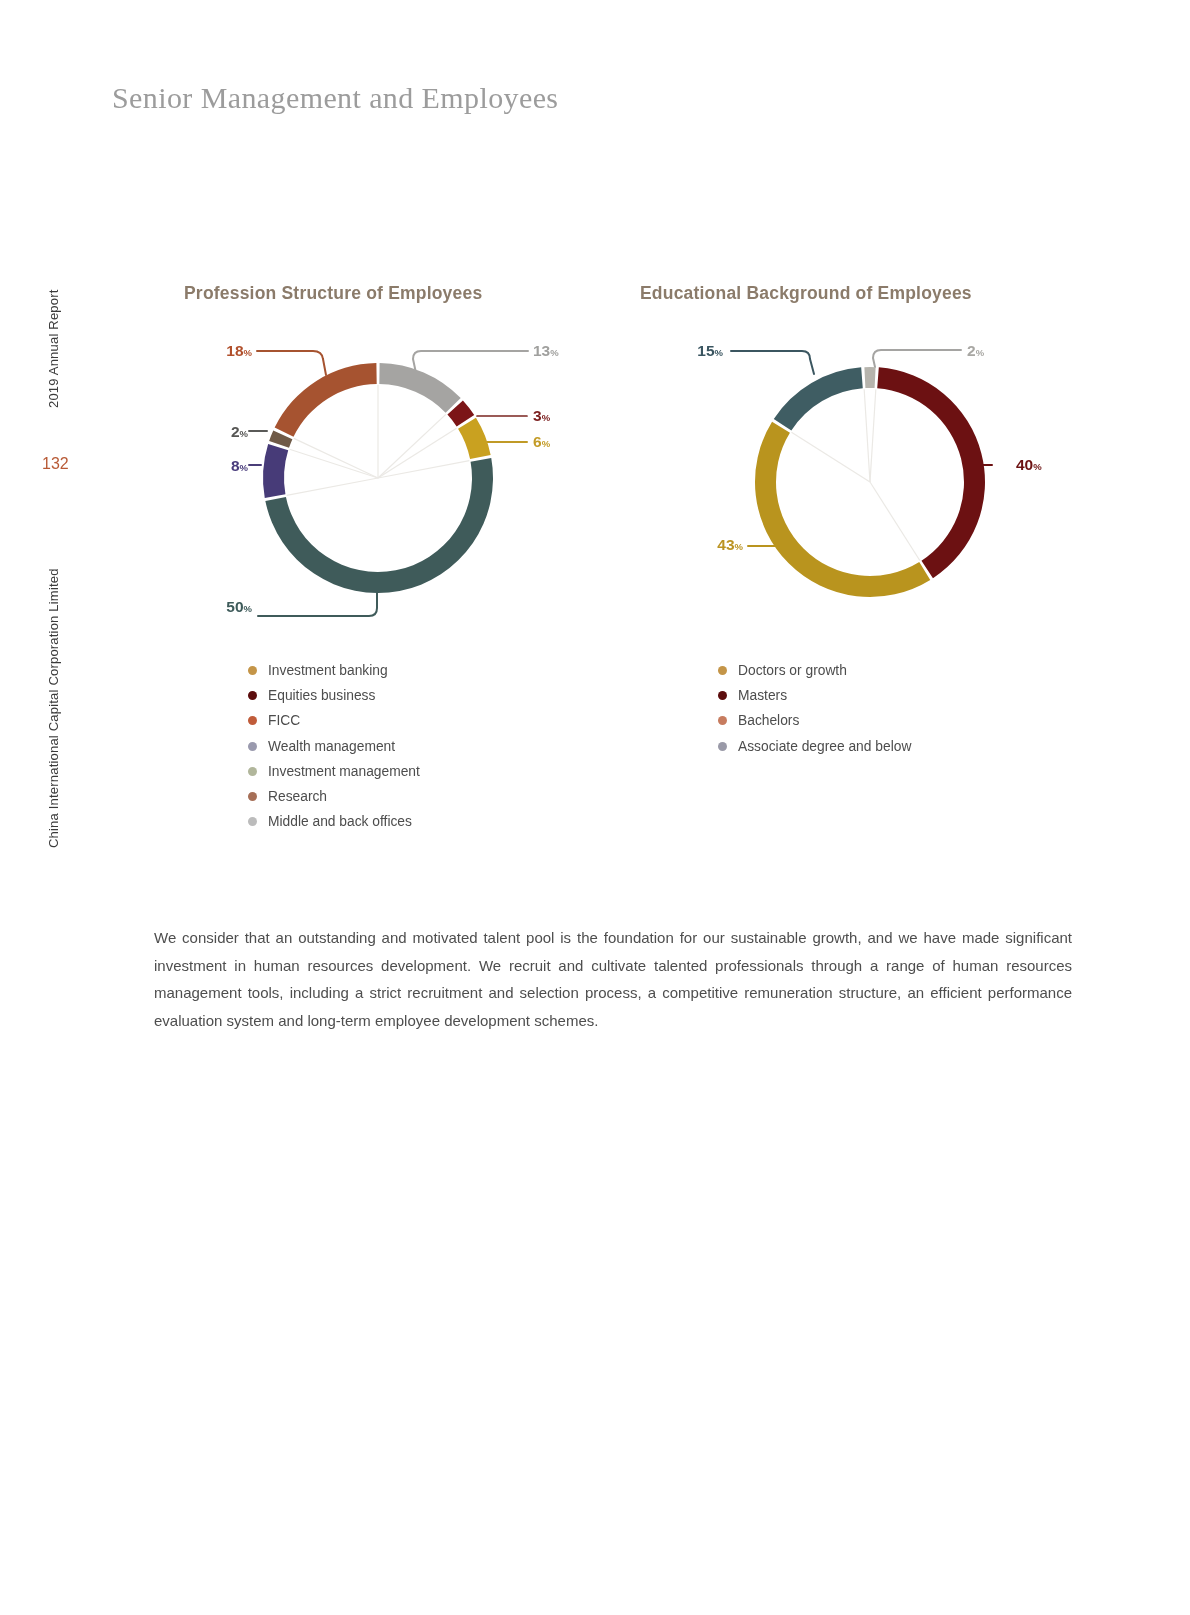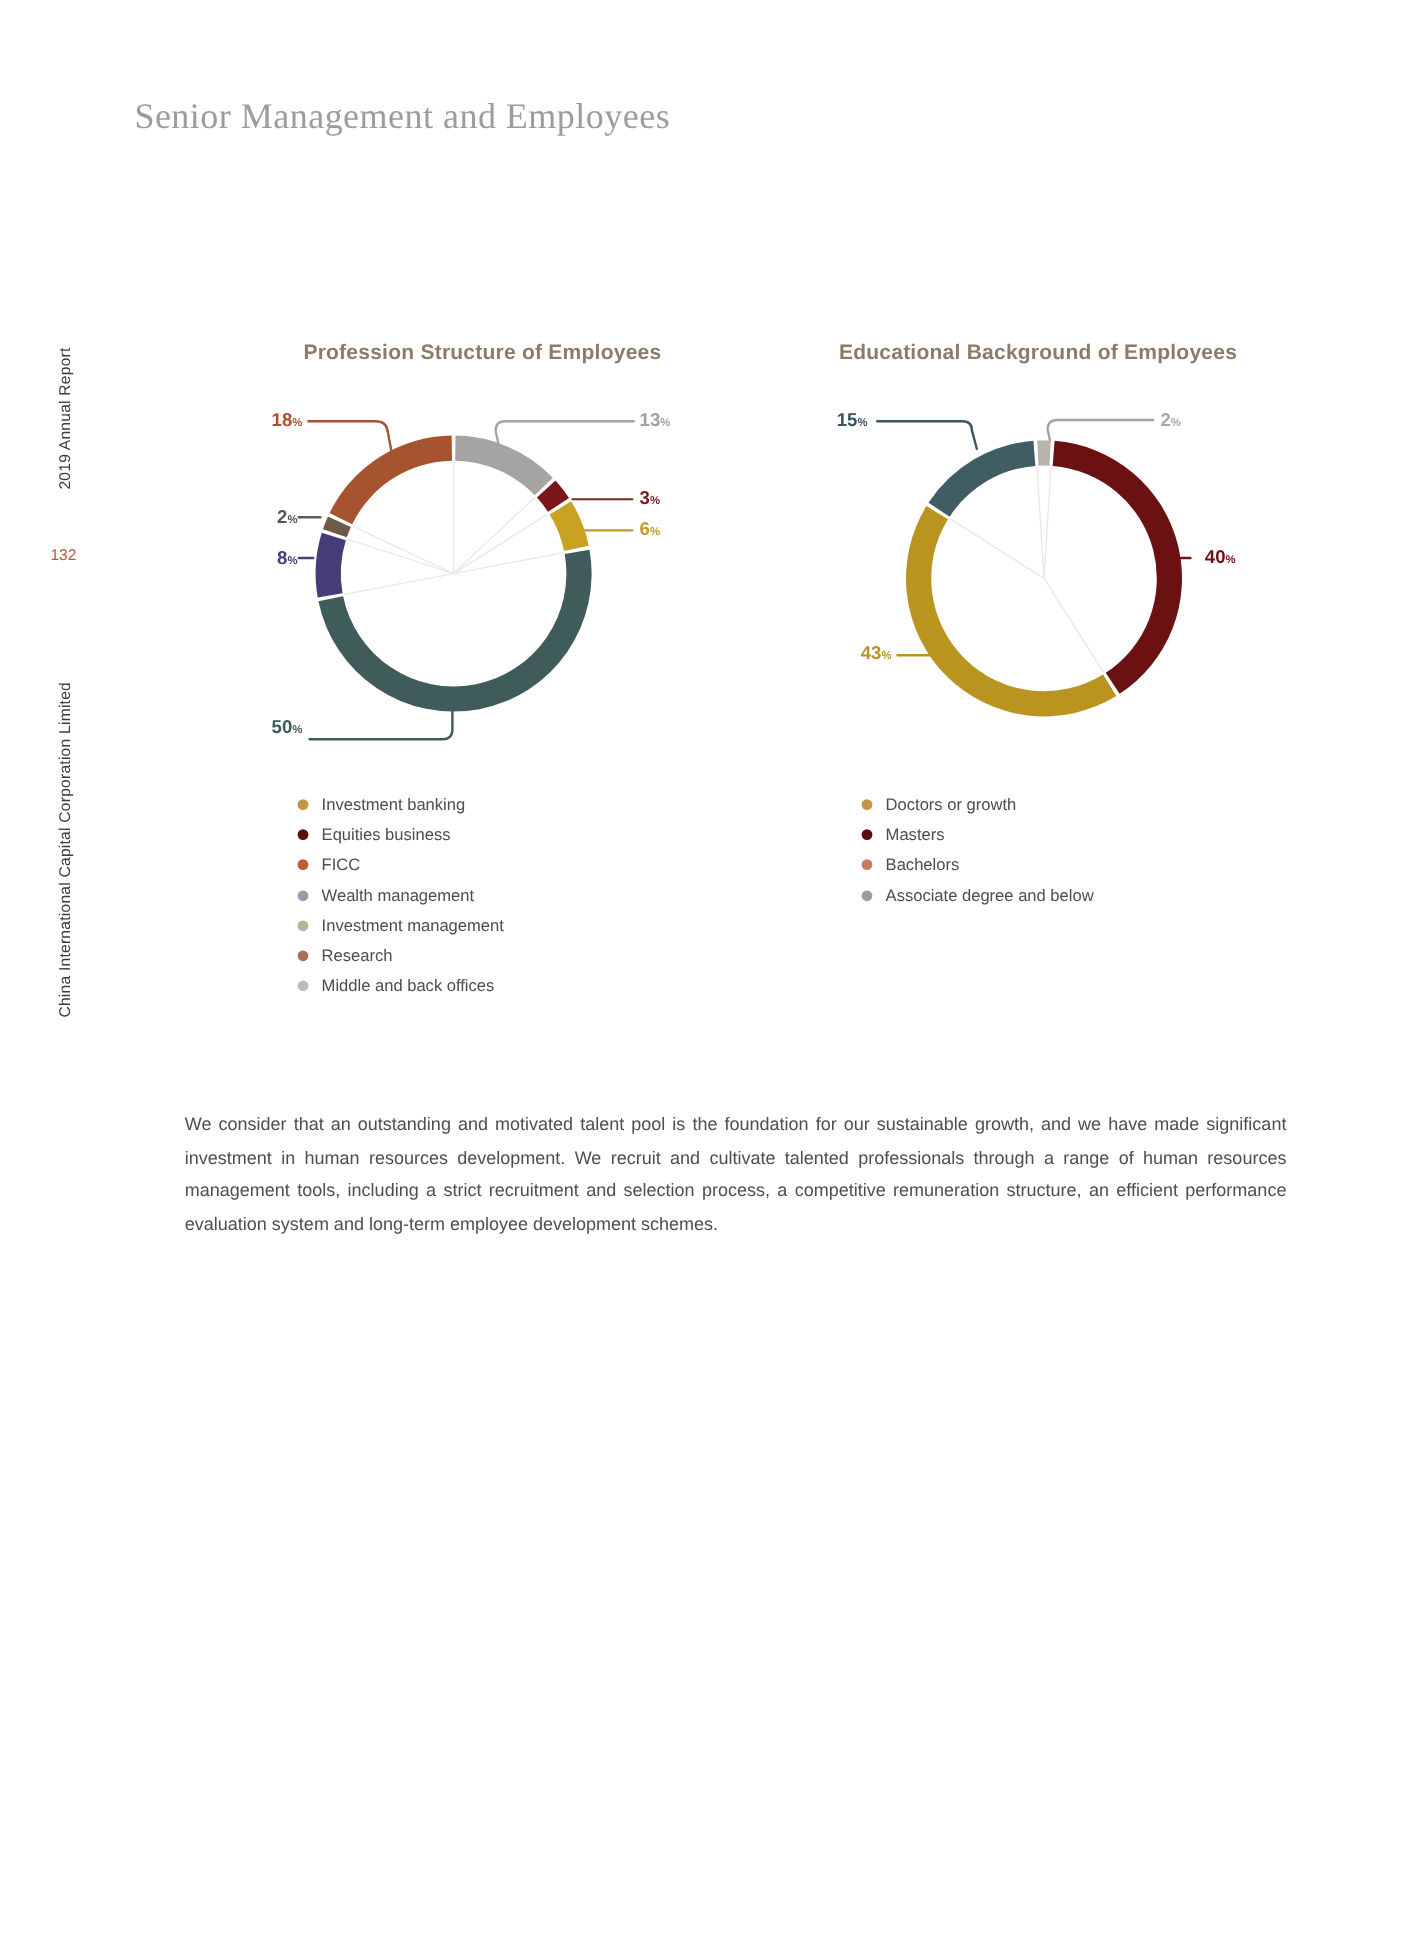--- a/index.html
+++ b/index.html
@@ -13,27 +13,27 @@
     font-family:"Liberation Serif", serif;font-weight:400;
     font-size:30px;line-height:40px;color:#9c9c9c;letter-spacing:0.4px;
   }
   
   .v-text{
     position:absolute;writing-mode:vertical-rl;transform:rotate(180deg);
     font-size:13px;color:#3b3b3b;white-space:nowrap;letter-spacing:0.2px;
   }
   .v-report{left:46px;top:268px;height:140px;}
   .v-company{left:46px;top:528px;height:320px;}
-  .page-number{position:absolute;left:42px;top:455px;font-size:13px;color:#b85a36;}
+  .page-number{position:absolute;left:42px;top:455px;font-size:16px;color:#b85a36;}
   
   .chart-block{position:absolute;top:275px;width:470px;height:560px;}
   .chart-block.c0{left:150px;}
   .chart-block.c1{left:640px;}
   .chart-title{
-    position:absolute;left:0;top:8px;width:470px;text-align:center;
+    position:absolute;left:0;top:8px;width:470px;
     font-size:17.5px;font-weight:700;color:#8b7b6a;letter-spacing:0.2px;
   }
   .c0 .chart-title{padding-left:34px;width:436px;}
   .c1 .chart-title{padding-right:20px;width:450px;}
   .donut-svg{position:absolute;left:0;top:0;width:470px;height:560px;}
   
   .plabel{position:absolute;font-weight:700;font-size:15.5px;line-height:16px;white-space:nowrap;}
   .plabel .u{font-size:9.5px;font-weight:700;}
   .ra{text-align:right;}
   
@@ -144,21 +144,21 @@
       <line x1="230" y1="207" x2="235.83951831622613" y2="114.18351425617074" stroke="#ebe9e5" stroke-width="1.2"></line>
       <line x1="230" y1="207" x2="279.8318919330467" y2="285.5224970716874" stroke="#ebe9e5" stroke-width="1.2"></line>
       <line x1="230" y1="207" x2="151.47750292831256" y2="157.16810806695338" stroke="#ebe9e5" stroke-width="1.2"></line>
       <path d="M 224.38227647350448 92.13729420573507 A 115 115 0 0 1 235.61772352649552 92.13729420573507 L 234.59187836078763 113.1122230899052 A 94 94 0 0 0 225.40812163921237 113.1122230899052 Z" fill="#b6b4ad"></path>
       <path d="M 238.82268823458415 92.33893349390416 A 115 115 0 0 1 292.9697707016433 303.2278960477806 L 281.47094300829974 285.65584546514236 A 94 94 0 0 0 237.21158864392095 113.2770412906695 Z" fill="#6c1112"></path>
       <path d="M 290.25837918655907 304.9485974264505 A 115 115 0 0 1 132.05140257354947 146.74162081344096 L 149.9376681905535 157.74532483881262 A 94 94 0 0 0 279.25467516118744 287.0623318094465 Z" fill="#b9941e"></path>
       <path d="M 133.77210395221937 144.0302292983568 A 115 115 0 0 1 221.17731176541577 92.33893349390418 L 222.78841135607897 113.2770412906695 A 94 94 0 0 0 151.34415453485758 155.52905699170034 Z" fill="#3f5d63"></path>
     </svg>
 
   <div class="plabel" style="left: 327px; top: 68px; color: rgb(168, 167, 163);"><span class="v">2</span><span class="u">%</span></div>
-  <div class="plabel" style="left: 364px; top: 182px; color: rgb(109, 18, 19);"><span class="v">40</span><span class="u">%</span></div>
+  <div class="plabel" style="left: 376px; top: 182px; color: rgb(109, 18, 19);"><span class="v">40</span><span class="u">%</span></div>
   <div class="plabel ra" style="left: 59px; width: 44px; top: 262px; color: rgb(187, 148, 35);"><span class="v">43</span><span class="u">%</span></div>
   <div class="plabel ra" style="left: 36px; width: 47px; top: 68px; color: rgb(58, 85, 96);"><span class="v">15</span><span class="u">%</span></div>
 
   <ul class="legend">
       <li class="legend-row">
         <span class="dot" style="background: rgb(196, 149, 72);"></span>
         <span class="ltext">Doctors or growth</span>
       </li>
       <li class="legend-row">
         <span class="dot" style="background: rgb(92, 13, 13);"></span>

